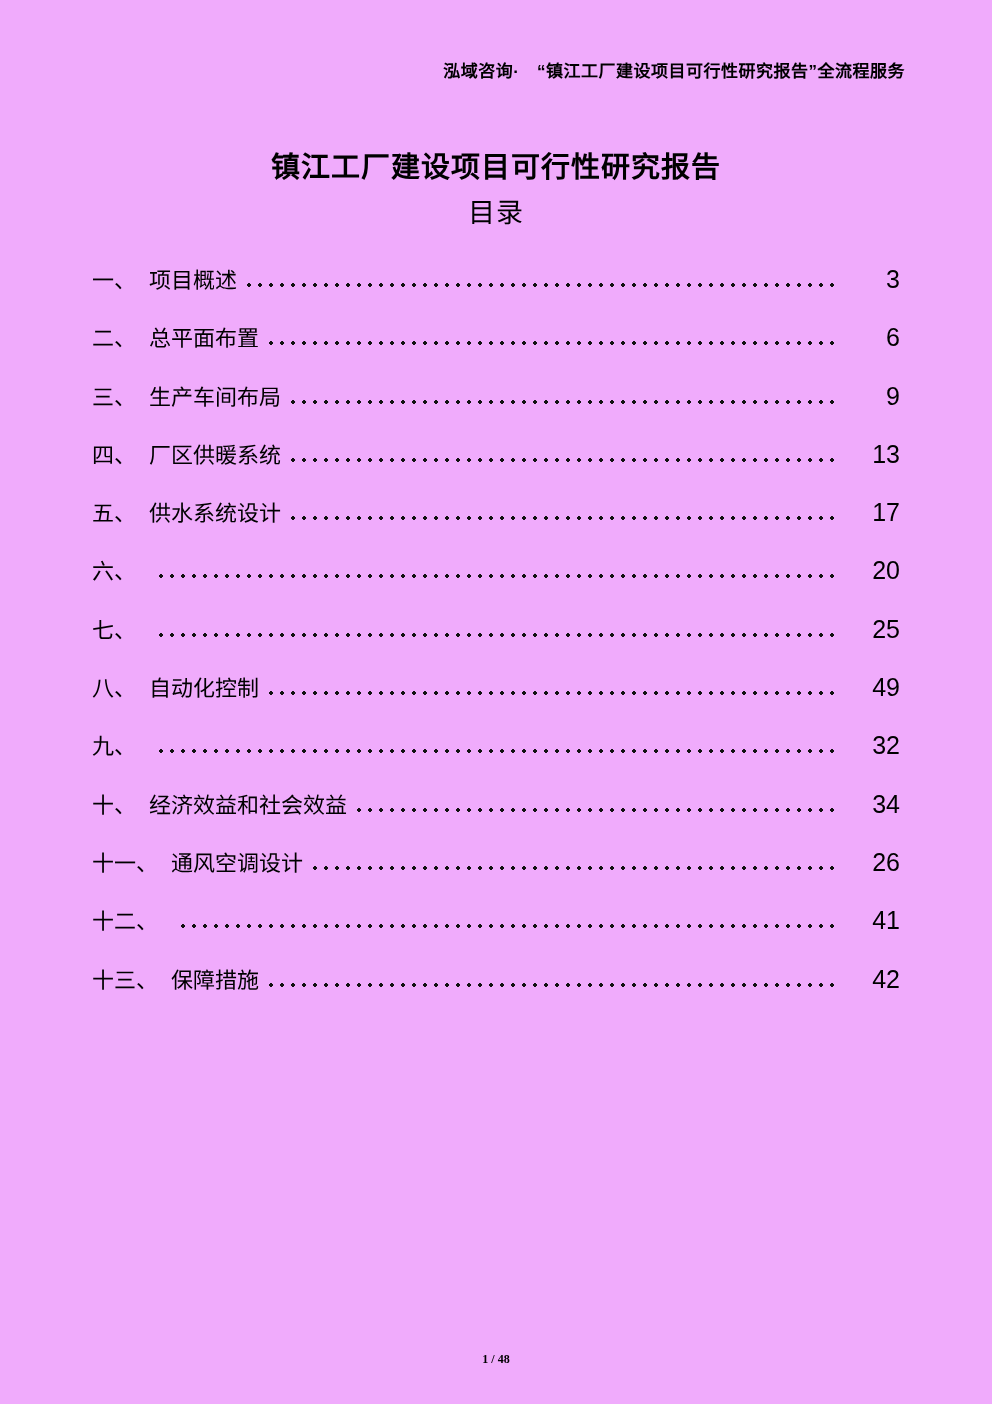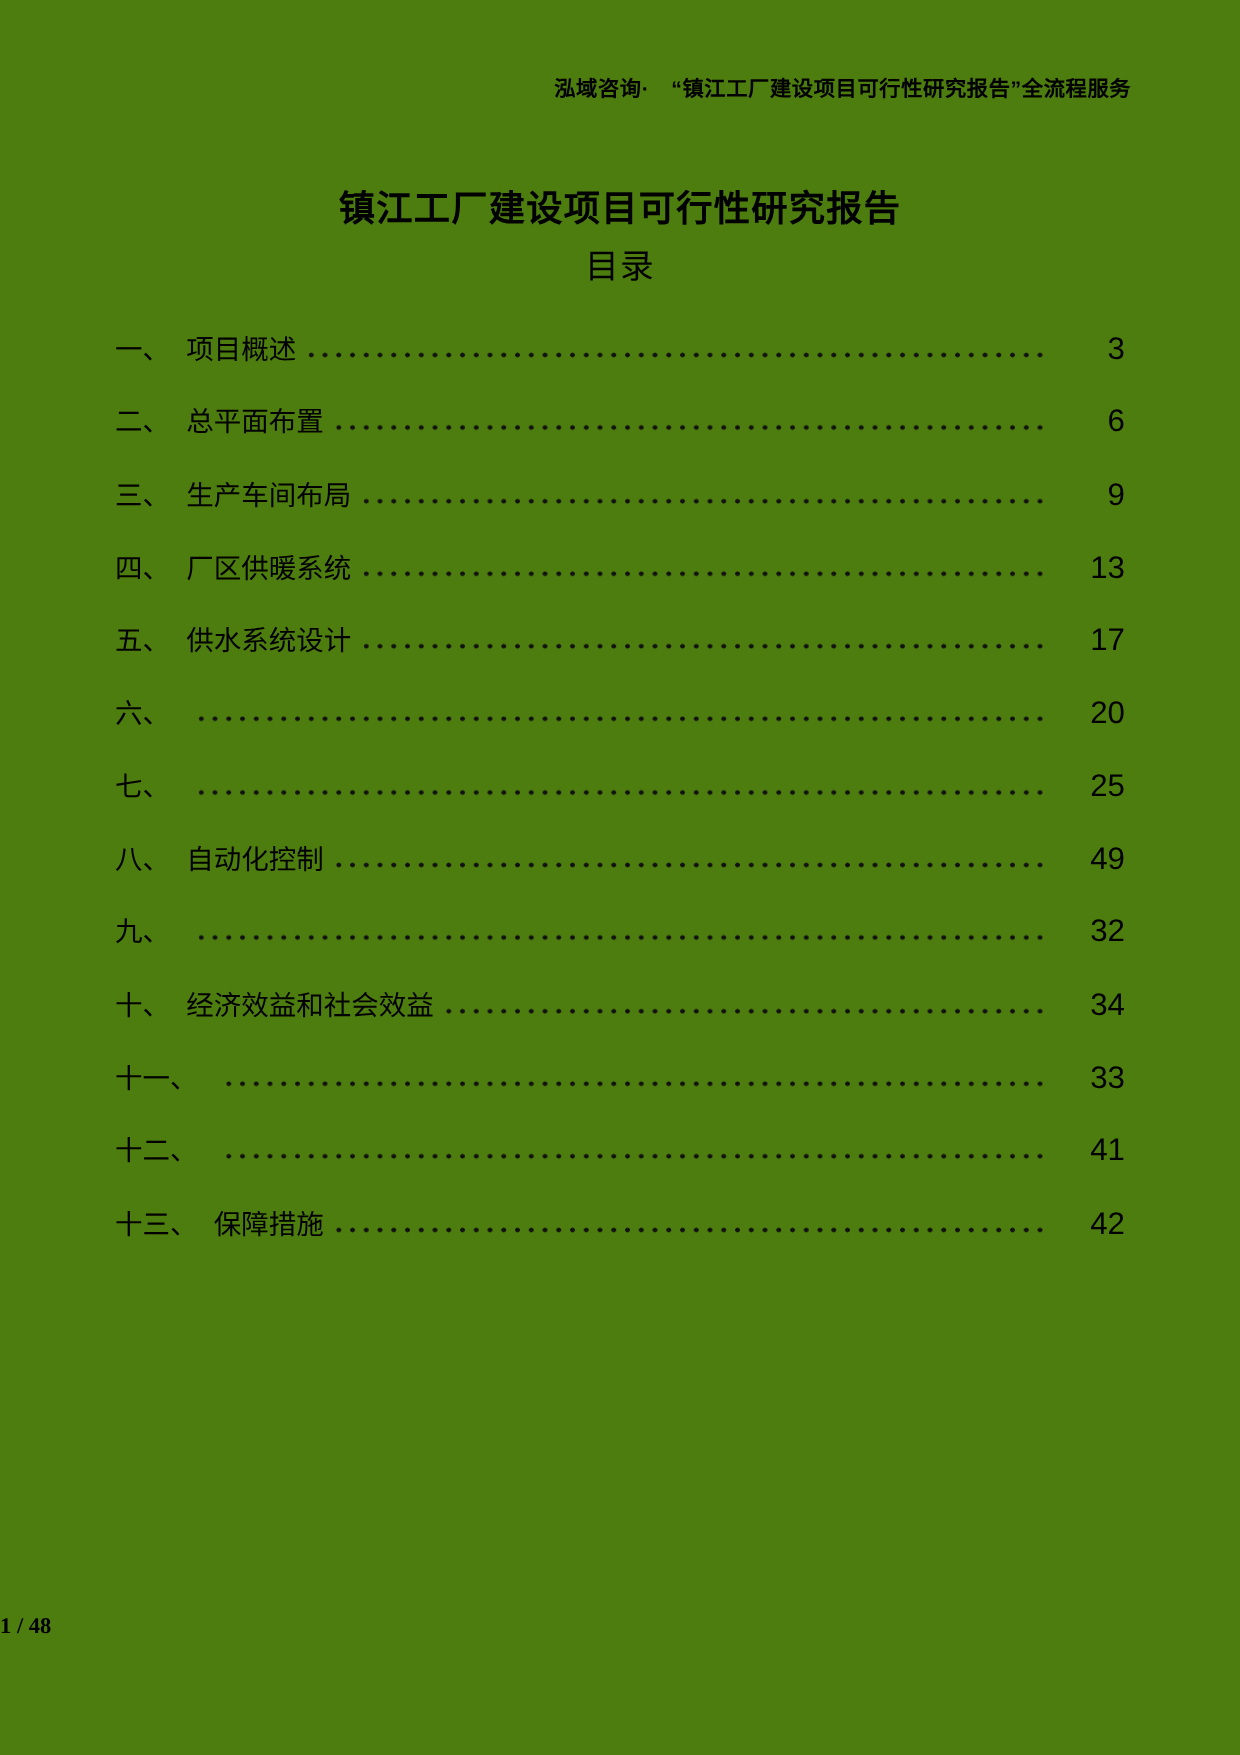--- a/index.html
+++ b/index.html
@@ -4,21 +4,21 @@
 <style>
   html, body {
     margin: 0;
     padding: 0;
     background: #ffffff;
   }
   .page {
     position: relative;
     width: 992px;
     height: 1404px;
-    background: #4d7c0f;
+    background: #f0abfc;
     color: #000000;
     overflow: hidden;
   }
   .doc-header {
     position: absolute;
     top: 57px;
     right: 87px;
     font-family: "Liberation Sans", "DejaVu Sans", sans-serif;
     font-weight: 700;
     font-size: 17px;
@@ -75,26 +75,27 @@
     background-size: 11px 6px;
   }
   .toc-page {
     min-width: 46px;
     text-align: right;
     font-family: "Liberation Sans", "DejaVu Sans", sans-serif;
     font-size: 25px;
   }
   .doc-footer {
     position: absolute;
-    top: 1290px;
+    top: 1352px;
     left: 0;
     width: 100%;
+    text-align: center;
     font-family: "Liberation Serif", "DejaVu Serif", serif;
     font-weight: 700;
-    font-size: 18px;
+    font-size: 12px;
   }
 </style>
 </head>
 <body>
 
 <div class="page">
 
   <div class="doc-header">泓域咨询·　“镇江工厂建设项目可行性研究报告”全流程服务</div>
 
   <div class="doc-title">镇江工厂建设项目可行性研究报告</div>
@@ -165,22 +166,23 @@
 
     <div class="toc-row">
       <span class="toc-num">十、</span>
       <span class="toc-text">经济效益和社会效益</span>
       <span class="toc-leader"></span>
       <span class="toc-page">34</span>
     </div>
 
     <div class="toc-row">
       <span class="toc-num">十一、</span>
-      <span class="toc-leader"></span>
-      <span class="toc-page">33</span>
+      <span class="toc-text">通风空调设计</span>
+      <span class="toc-leader"></span>
+      <span class="toc-page">26</span>
     </div>
 
     <div class="toc-row">
       <span class="toc-num">十二、</span>
       <span class="toc-leader"></span>
       <span class="toc-page">41</span>
     </div>
 
     <div class="toc-row">
       <span class="toc-num">十三、</span>

